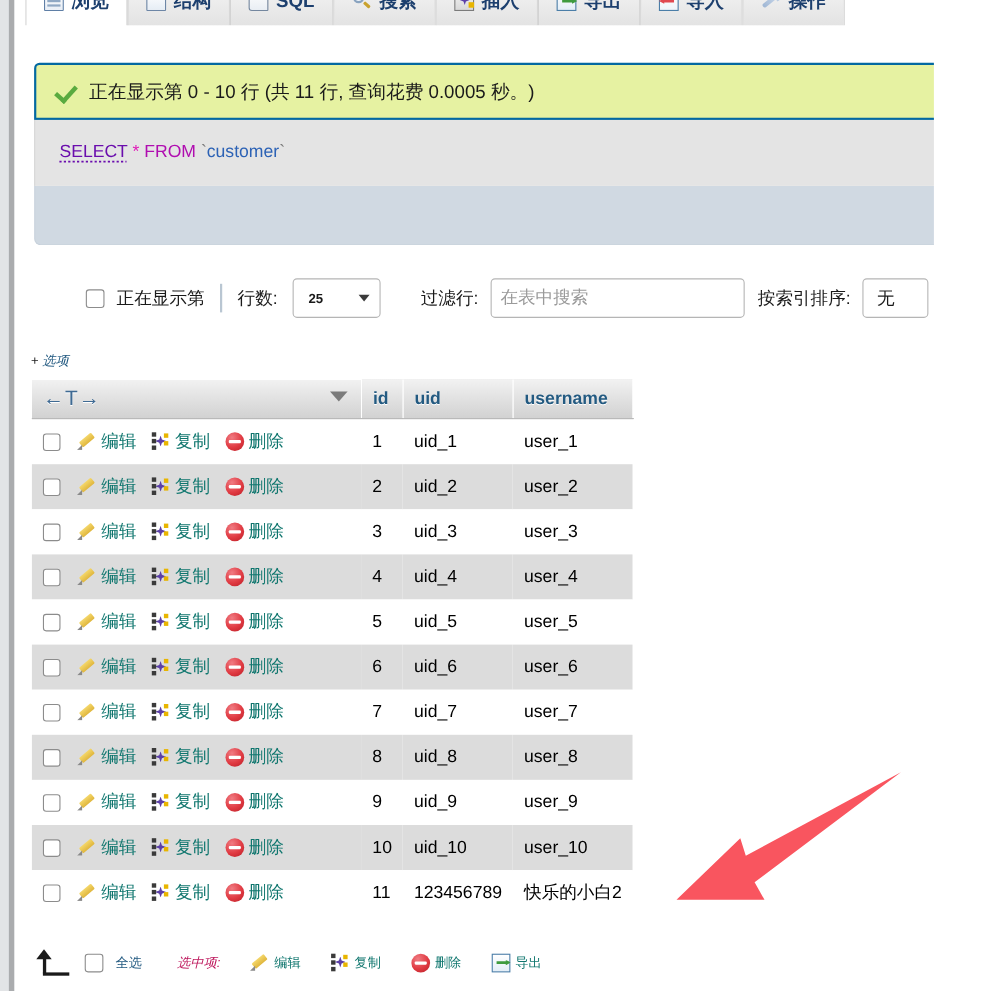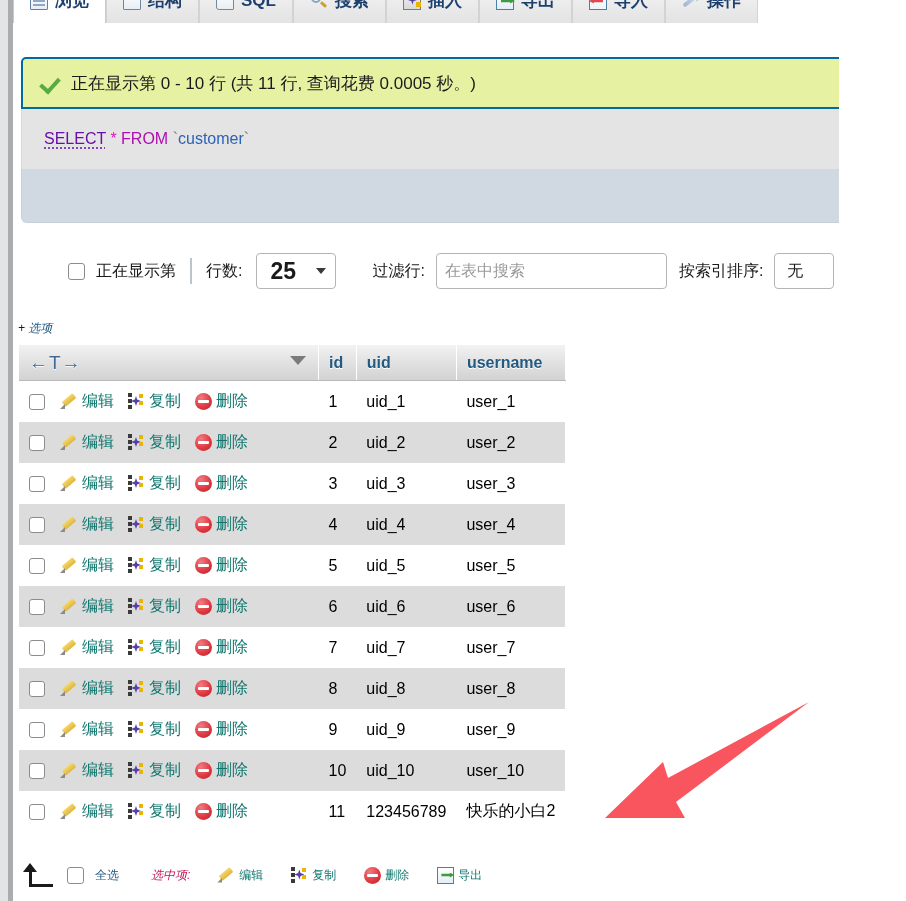--- a/index.html
+++ b/index.html
@@ -27,21 +27,21 @@
   #left-divider {
     position: absolute;
     left: 8px; top: 0;
     width: 5px; height: 901px;
     background: #aaacae;
   }
 
   
   #page {
     position: absolute;
-    left: 13px; top: 0;
+    left: 23px; top: 0;
     width: 826px; height: 901px;
     background: #ffffff;
     overflow: hidden;
   }
 
   
   #tabs {
     position: absolute;
     left: 0; top: -23px;
     width: 893px; height: 46px;
@@ -305,21 +305,21 @@
     margin-left: 14px;
     width: 80px; height: 36px;
     box-sizing: border-box;
     background: #ffffff;
     border: 1px solid #b5b5b5;
     border-radius: 4px;
     display: flex;
     align-items: center;
     justify-content: space-between;
     padding: 0 9px 0 13px;
-    font-size: 23px;
+    font-size: 12px;
     font-weight: bold;
     cursor: pointer;
   }
   .sel-caret {
     width: 0; height: 0;
     border-left: 5px solid transparent;
     border-right: 5px solid transparent;
     border-top: 6px solid #3a3a3a;
   }
   #filter-label { margin-left: 36px; }

